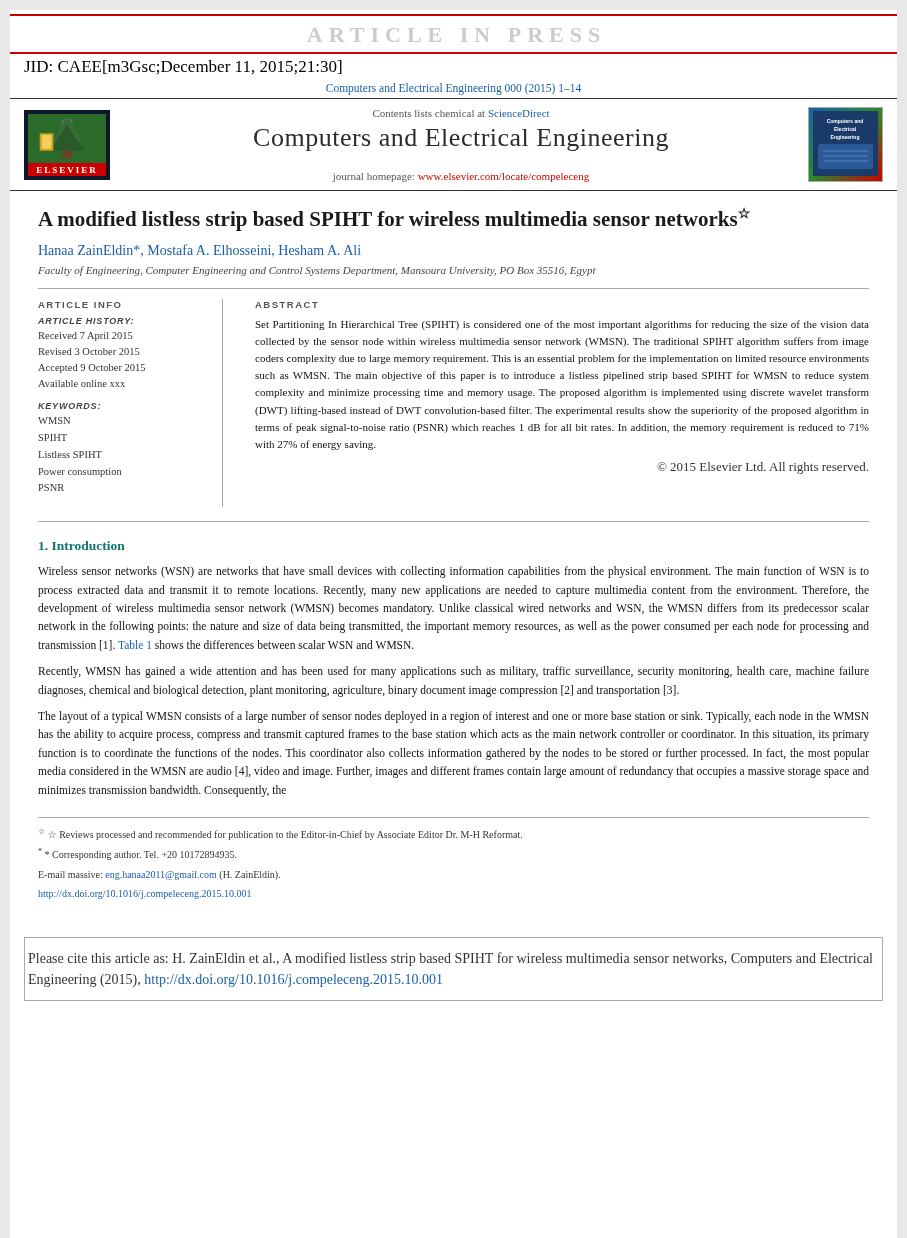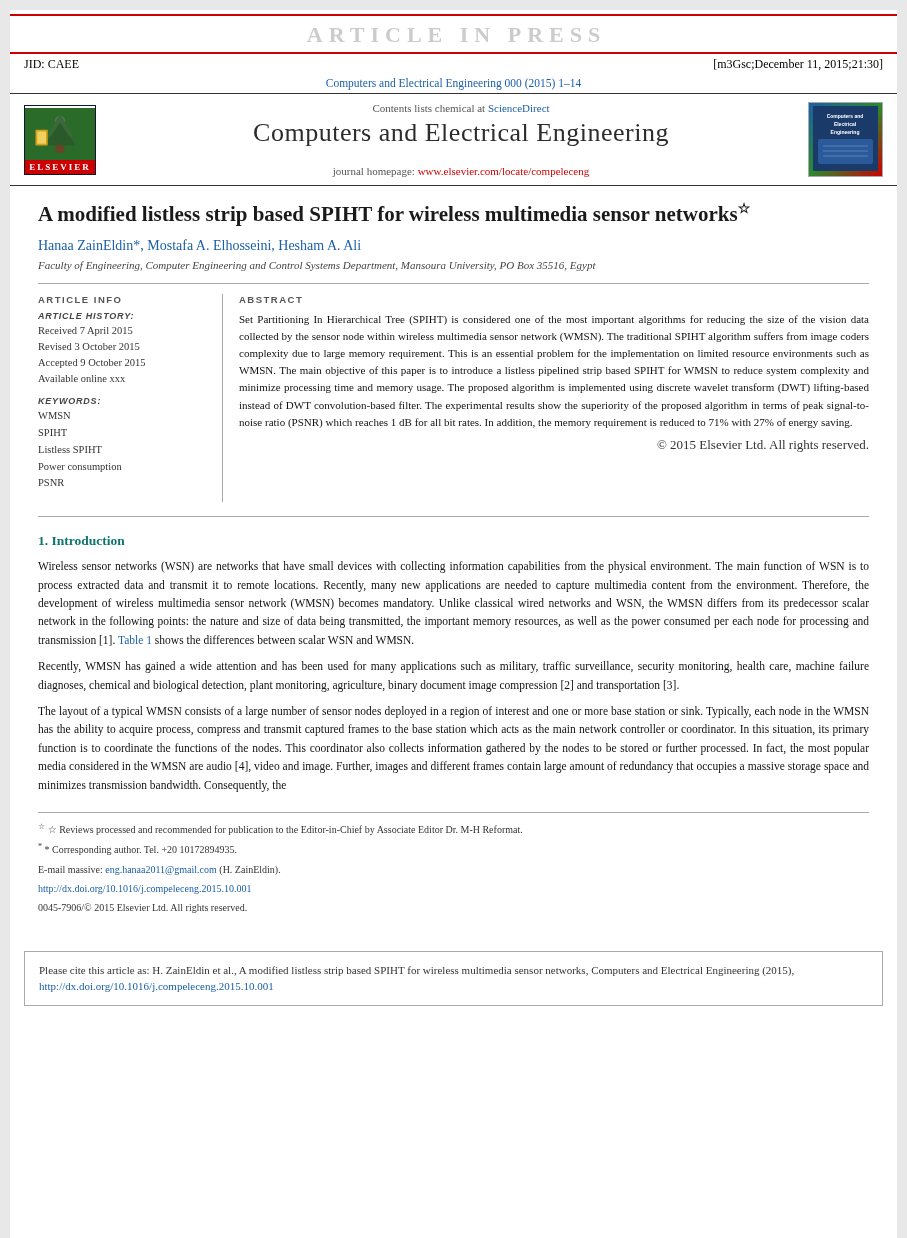--- a/index.html
+++ b/index.html
@@ -30,25 +30,23 @@
     }
     .article-in-press-text {
       font-size: 22px;
       font-weight: bold;
       color: #ccc;
       letter-spacing: 6px;
       text-transform: uppercase;
     }
     .top-meta {
       display: flex;
-      justify-content: space-between;
       padding: 3px 14px;
-      font-size: 12px;
+      font-size: 17px;
       color: #000;
-      gap: 20px;
     }
     .journal-line {
       text-align: center;
       font-size: 11.5px;
       color: #1a5fa8;
       padding: 2px 0 4px 0;
     }
     
     .journal-header {
       display: flex;
@@ -56,27 +54,27 @@
       padding: 8px 14px;
       border-top: 1.5px solid #333;
       border-bottom: 1.5px solid #333;
       gap: 10px;
     }
     .elsevier-logo {
       width: 90px;
       flex-shrink: 0;
     }
     .elsevier-logo-box {
-      border: 1px solid #0f172a;
-      width: 72px;
+      border: 4px solid #0f172a;
+      width: 86px;
       height: 70px;
       display: flex;
       flex-direction: column;
       align-items: center;
-      justify-content: flex-end;
+      justify-content: center;
       overflow: hidden;
       position: relative;
     }
     .elsevier-tree {
       width: 100%;
       height: 52px;
       background: #2a6b2a;
       position: relative;
       display: flex;
       align-items: center;
@@ -165,21 +163,21 @@
       margin-bottom: 12px;
     }
     .divider {
       border: none;
       border-top: 1px solid #aaa;
       margin: 10px 0;
     }
     
     .two-col {
       display: flex;
-      gap: 16px;
+      gap: 32px;
       margin-top: 6px;
     }
     .article-info-col {
       width: 185px;
       flex-shrink: 0;
       border-right: 1px solid #aaa;
       padding-right: 14px;
     }
     .abstract-col {
       flex: 1;
@@ -266,22 +264,22 @@
       font-size: 8px;
     }
     .footnote-link {
       color: #1a5fa8;
       text-decoration: none;
     }
     
     .citation-box {
       border: 1px solid #aaa;
       margin: 18px 14px 14px 14px;
-      padding: 10px 14px;
-      font-size: 11px;
+      padding: 10px 3px;
+      font-size: 14px;
       color: #333;
       line-height: 1.5;
     }
     .citation-link {
       color: #1a5fa8;
       text-decoration: none;
     }
   </style>
 </head>
 <body>
@@ -419,21 +417,20 @@
         <span>* Corresponding author. Tel. +20 10172894935.</span>
       </div>
       <div class="footnote-item">
         <span>E-mail massive:</span>
         <a href="#" class="footnote-link">eng.hanaa2011@gmail.com</a>
         <span>(H. ZainEldin).</span>
       </div>
       <div class="footnote-item">
         <a href="#" class="footnote-link">http://dx.doi.org/10.1016/j.compeleceng.2015.10.001</a>
       </div>
-      <div class="footnote-item">0045-7906/© 2015 Elsevier Ltd. All rights reserved.</div>
     </div>
 
   </div>
 
   <div class="citation-box">
     <span>Please cite this article as: H. ZainEldin et al., A modified listless strip based SPIHT for wireless multimedia sensor networks, Computers and Electrical Engineering (2015),</span>
     <a href="#" class="citation-link">http://dx.doi.org/10.1016/j.compeleceng.2015.10.001</a>
   </div>
 
 </div>

